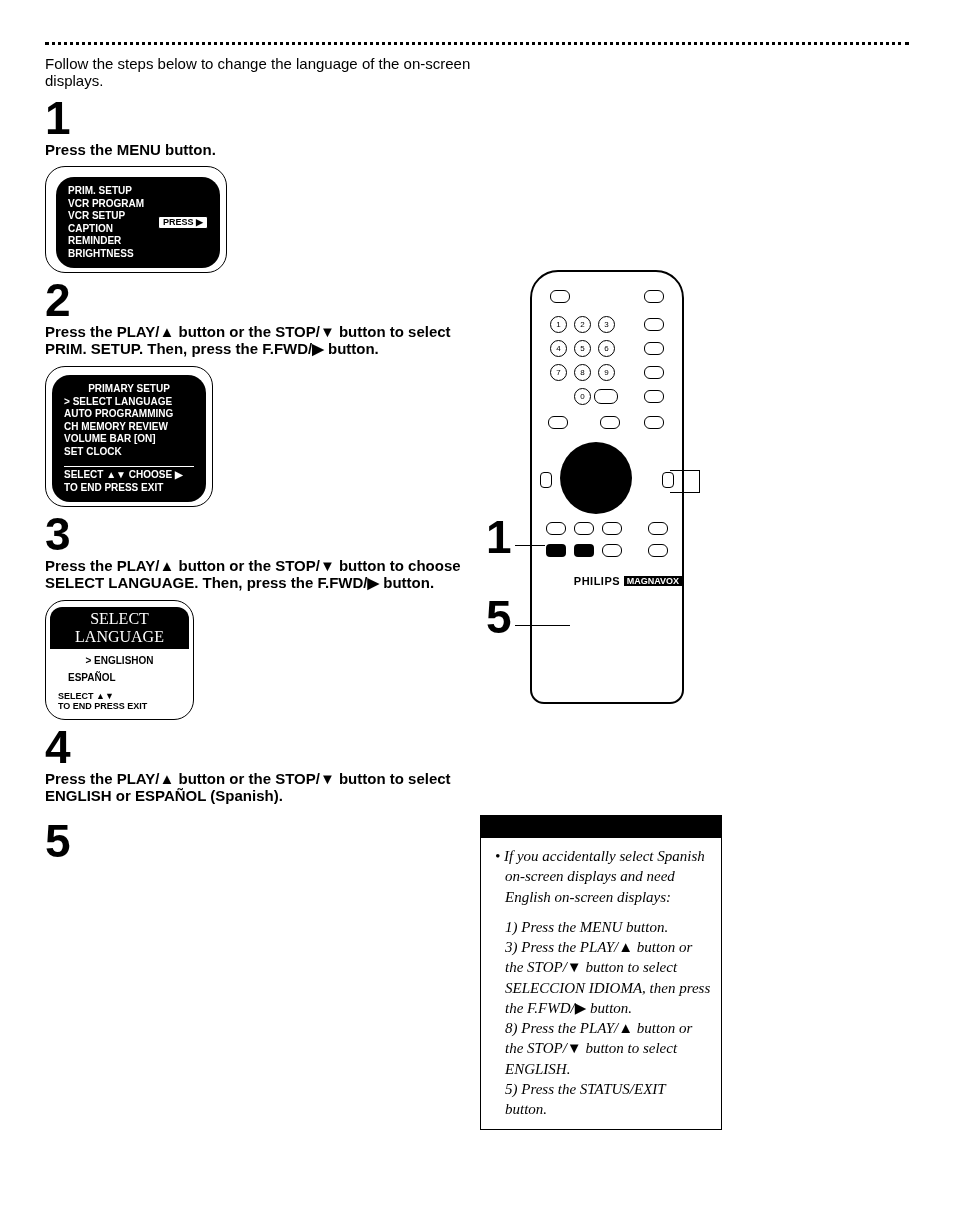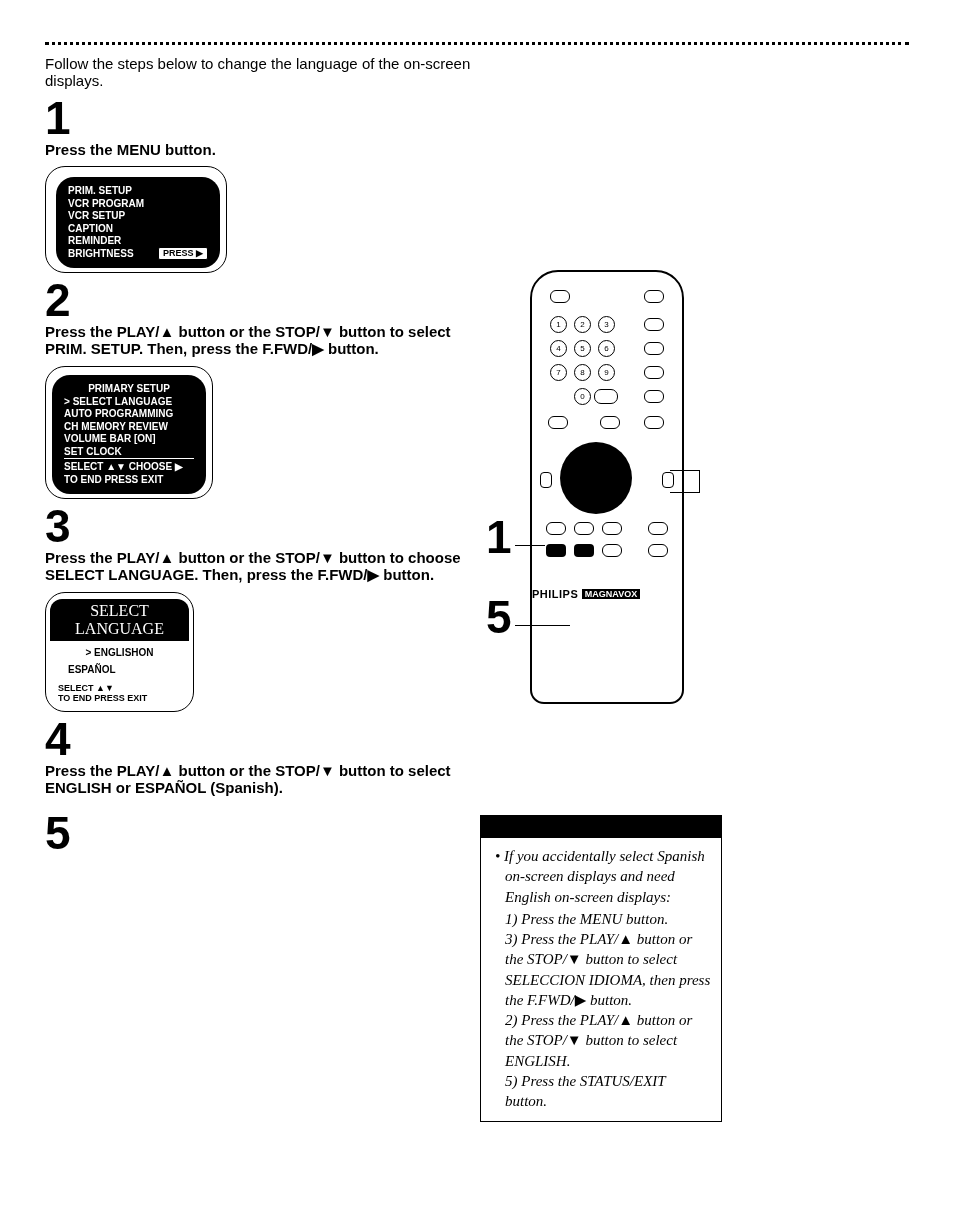--- a/index.html
+++ b/index.html
@@ -11,42 +11,42 @@
   .bignum{font-family:Arial,Helvetica,sans-serif;font-weight:900;font-size:46px;line-height:1}
   .step{font-family:Arial,Helvetica,sans-serif;font-weight:700;font-size:15px;max-width:430px;margin-top:0}
   .leftcol{width:480px}
   
   .osd{background:#000;color:#fff;border-radius:18px;padding:8px 12px;font-family:Arial,Helvetica,sans-serif;font-size:10px;font-weight:700;line-height:1.25;position:relative}
   .osd .pressbtn{display:inline-block;border:1px solid #000;background:#fff;color:#000;padding:0 4px;font-size:9px;border-radius:2px}
   .osd-plate{border:1px solid #000;border-radius:20px;padding:4px 6px;display:inline-block;background:#fff}
   .osd1{width:140px;margin:6px 0 0 4px}
   .osd-wrap{margin:8px 0 4px 0}
   .osd2{width:130px;margin-top:4px}
-  .osd2 .ft{color:#fff;border-top:1px solid #fff;margin-top:0;padding-top:2px}
+  .osd2 .ft{color:#fff;border-top:1px solid #fff;margin-top:8px;padding-top:2px}
   .osd3{width:135px;margin-top:4px}
   .osd3 .body{background:#fff;color:#000;border-radius:12px;padding:6px 8px;margin:-2px}
   .osd3 .hdrline{background:#000;color:#fff;text-align:center;border-radius:12px 12px 0 0;padding:3px 0;margin:-6px -8px 6px -8px}
   
   .remote{position:absolute;left:530px;top:270px;width:150px;height:430px;border:2px solid #000;border-radius:28px 28px 14px 14px;background:#fff}
   .rbtn{position:absolute;border:1.5px solid #000;border-radius:50%/60%;background:#fff}
   .ob{width:18px;height:11px;border-radius:6px}
   .cb{width:15px;height:15px;border-radius:50%}
   .darkpad{position:absolute;background:#000}
-  .brand{position:absolute;left:0;right:0;bottom:102px;text-align:left;font:700 11px Arial;color:#000;letter-spacing:.5px}
+  .brand{position:absolute;left:0;right:0;bottom:115px;text-align:right;font:700 11px Arial;color:#000;letter-spacing:.5px}
   .brand .mg{display:inline-block;background:#000;color:#fff;padding:0 3px;font-size:9px;vertical-align:1px;letter-spacing:0}
   .callout{position:absolute;font:900 46px Arial}
   .call1{left:486px;top:510px}
   .call5{left:486px;top:590px}
   .call24{left:640px;top:218px;font-size:54px}
   .lead{position:absolute;border-top:1px solid #000}
   
   .hint{position:absolute;left:480px;top:815px;width:240px;border:1.5px solid #000}
   .hintbar{height:22px;background:#000}
   .hintbody{font-family:"Times New Roman",serif;font-style:italic;font-size:15px;line-height:1.35;padding:8px 10px 10px 14px}
-  .hintbody .bul{display:block;padding-left:10px;text-indent:-10px;margin-bottom:2px}
+  .hintbody .bul{display:block;padding-left:10px;text-indent:-10px;margin-bottom:10px}
   .hintbody .ln{display:block;padding-left:10px}
   .tri-up::before{content:"▲";font-style:normal}
   .tri-dn::before{content:"▼";font-style:normal}
   .tri-rt::before{content:"▶";font-style:normal}
 </style>
 </head>
 <body>
 
 <div class="page">
 
@@ -54,21 +54,21 @@
 
   <div class="intro">Follow the steps below to change the language of the on-screen displays.</div>
 
   <div class="leftcol">
 
     <div class="bignum" style="margin-top:6px">1</div>
     <div class="step">Press the MENU button.</div>
     <div class="osd-wrap">
       <div class="osd-plate">
         <div class="osd osd1">
-          <div style="display:flex;justify-content:space-between;align-items:flex-end">
+          <div style="display:flex;justify-content:space-between;align-items:center">
             <div>
               <div><span>PRIM. SETUP</span></div>
               <div><span>VCR PROGRAM</span></div>
               <div><span>VCR SETUP</span></div>
               <div><span>CAPTION</span></div>
               <div><span>REMINDER</span></div>
               <div><span>BRIGHTNESS</span></div>
             </div>
             <span class="pressbtn">PRESS ▶</span>
           </div>
@@ -181,18 +181,18 @@
   <div class="lead" style="left:670px;top:470px;width:30px"></div>
   <div class="lead" style="left:670px;top:492px;width:30px"></div>
   <div style="position:absolute;left:699px;top:470px;height:22px;border-left:1px solid #000"></div>
 
   <div class="hint">
     <div class="hintbar"></div>
     <div class="hintbody">
       <span class="bul">• <span>If you accidentally select Spanish on-screen displays and need English on-screen displays:</span></span>
       <span class="ln">1) Press the MENU button.</span>
       <span class="ln"><span>3) Press the PLAY/</span><span class="tri-up"></span><span> button or the STOP/</span><span class="tri-dn"></span><span> button to select SELEC­CION IDIOMA, then press the F.FWD/</span><span class="tri-rt"></span><span> button.</span></span>
-      <span class="ln"><span>2) Press the PLAY/</span><span class="tri-up"></span><span> button or the STOP/</span><span class="tri-dn"></span><span> button to select ENGLISH.</span></span>
+      <span class="ln"><span>8) Press the PLAY/</span><span class="tri-up"></span><span> button or the STOP/</span><span class="tri-dn"></span><span> button to select ENGLISH.</span></span>
       <span class="ln">5) Press the STATUS/EXIT button.</span>
     </div>
   </div>
 
 </div>
 
 </body></html>

